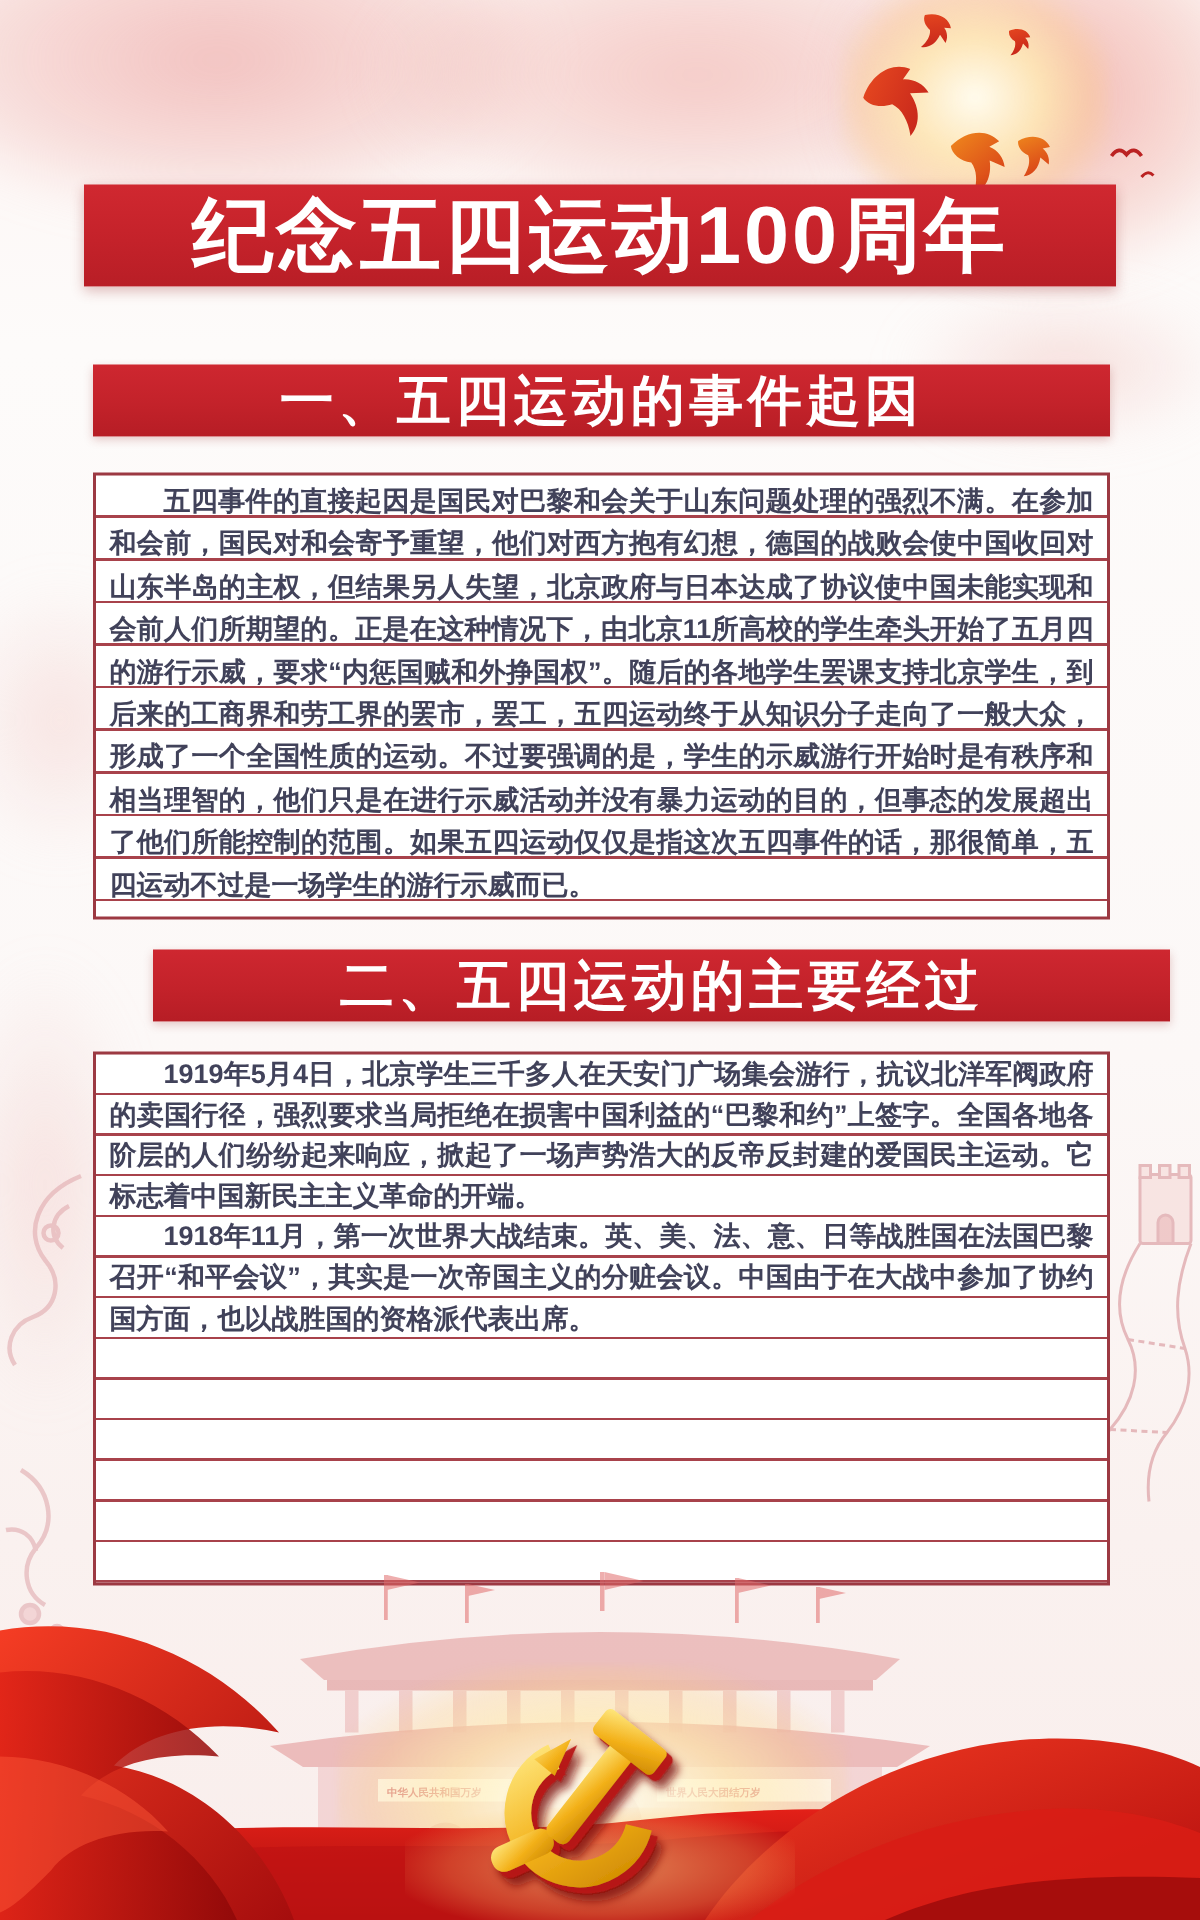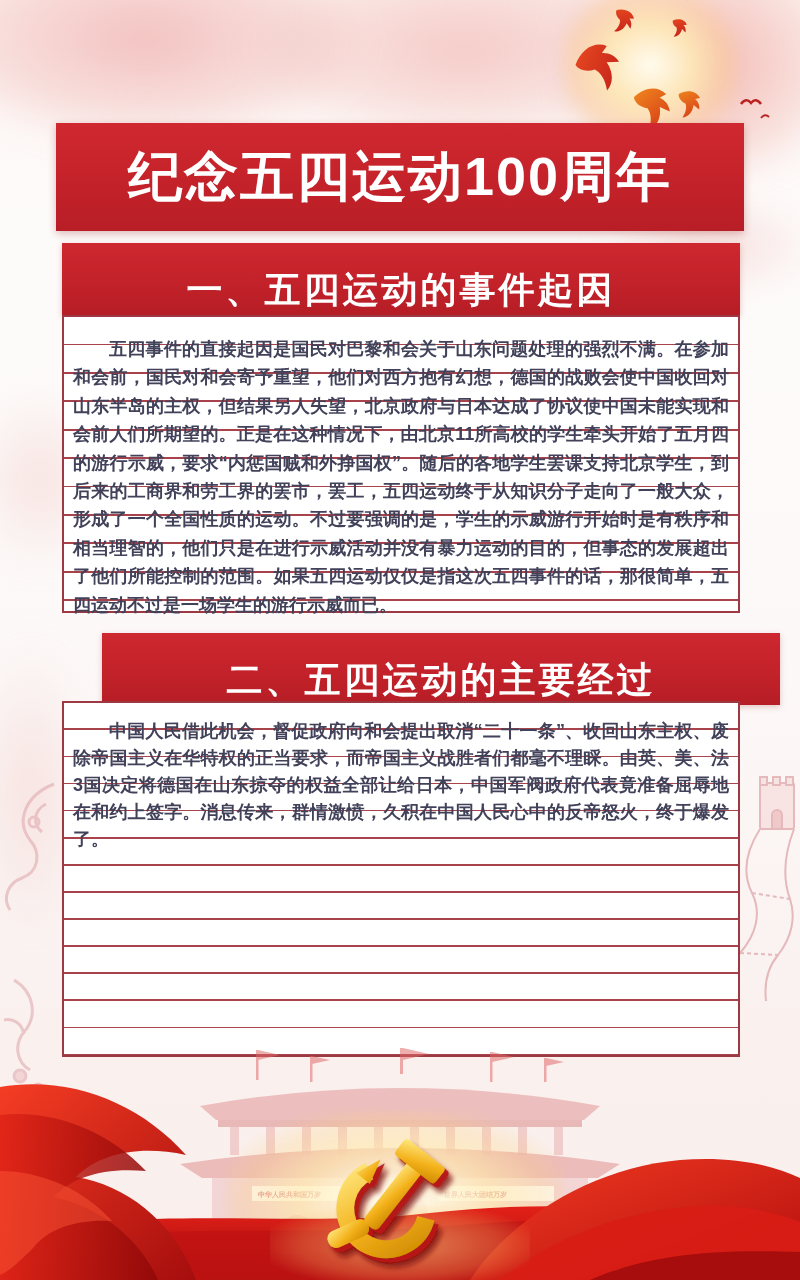--- a/index.html
+++ b/index.html
@@ -13,40 +13,40 @@
   .c1{left:-70px;top:-60px;width:430px;height:200px;background:radial-gradient(ellipse at center,rgba(233,150,148,.55),rgba(238,170,165,.28) 55%,transparent 75%);}
   .c2{left:250px;top:-40px;width:430px;height:180px;background:radial-gradient(ellipse at center,rgba(236,158,152,.5),rgba(240,180,175,.25) 55%,transparent 75%);}
   .c3{left:560px;top:-50px;width:280px;height:230px;background:radial-gradient(ellipse at center,rgba(234,140,132,.6),rgba(240,170,160,.3) 55%,transparent 78%);}
   .c4{left:600px;top:195px;width:220px;height:100px;background:radial-gradient(ellipse at center,rgba(240,190,185,.5),transparent 72%);}
   .c5{left:-30px;top:390px;width:140px;height:180px;background:radial-gradient(ellipse at center,rgba(242,200,196,.45),transparent 72%);}
   .c6{left:-30px;top:640px;width:120px;height:300px;background:radial-gradient(ellipse at center,rgba(240,196,192,.4),transparent 72%);}
   .sun{left:560px;top:-15px;width:180px;height:160px;position:absolute;filter:blur(4px);
     background:radial-gradient(ellipse at center,rgba(255,253,240,.98) 0%,rgba(255,236,180,.8) 35%,rgba(255,210,140,.35) 60%,transparent 78%);}
   
   .banner{
-    left:56px;top:123px;width:688px;height:108px;position:absolute;
+    left:56px;top:123px;width:688px;height:68px;position:absolute;
     background:linear-gradient(180deg,#d02830 0%,#c4222a 55%,#b81e26 100%);
     box-shadow:0 3px 8px rgba(150,40,40,.3);
     display:flex;align-items:center;justify-content:center;
   }
   .banner-title{color:#fff;font-size:54px;font-weight:900;letter-spacing:2px;white-space:nowrap;}
   .section-bar{
-    left:62px;width:678px;height:72px;position:absolute;
+    left:62px;width:678px;height:48px;position:absolute;
     background:linear-gradient(180deg,#ce2730 0%,#c3222a 55%,#b61d25 100%);
     box-shadow:0 2px 6px rgba(150,40,40,.25);
-    display:flex;align-items:flex-end;justify-content:center;
+    display:flex;align-items:center;justify-content:center;
   }
   .bar1{top:243px;} .bar2{top:633px;margin-left:40px;}
   .section-title{color:#fff;font-size:36px;font-weight:800;letter-spacing:3px;white-space:nowrap;}
   
   .ruled{
     left:62px;width:678px;position:absolute;box-sizing:border-box;
     background-color:#fff;border:2px solid #9c3942;
     color:#41425a;font-weight:bold;font-size:18px;
-    padding:15px 9px;text-align:justify;
+    padding:0 9px;text-align:justify;
     background-origin:padding-box;background-clip:padding-box;
   }
   .ruled p{margin:0;text-indent:2em;}
   .box1{
     top:315px;height:298px;line-height:28.4px;
     background-image:repeating-linear-gradient(to bottom,transparent 0,transparent 26.6px,#a8424b 26.6px,#a8424b 28.4px);
   }
   .box1 p{margin-top:3px;}
   .box2{
     top:701px;height:356px;line-height:27.1px;
@@ -137,21 +137,22 @@
   <div class="section-title">一、五四运动的事件起因</div>
 </div>
 <div class="ruled box1">
   <p>五四事件的直接起因是国民对巴黎和会关于山东问题处理的强烈不满。在参加和会前，国民对和会寄予重望，他们对西方抱有幻想，德国的战败会使中国收回对山东半岛的主权，但结果另人失望，北京政府与日本达成了协议使中国未能实现和会前人们所期望的。正是在这种情况下，由北京11所高校的学生牵头开始了五月四的游行示威，要求“内惩国贼和外挣国权”。随后的各地学生罢课支持北京学生，到后来的工商界和劳工界的罢市，罢工，五四运动终于从知识分子走向了一般大众，形成了一个全国性质的运动。不过要强调的是，学生的示威游行开始时是有秩序和相当理智的，他们只是在进行示威活动并没有暴力运动的目的，但事态的发展超出了他们所能控制的范围。如果五四运动仅仅是指这次五四事件的话，那很简单，五四运动不过是一场学生的游行示威而已。</p>
 </div>
 
 <div class="section-bar bar2">
   <div class="section-title">二、五四运动的主要经过</div>
 </div>
 <div class="ruled box2">
-  <p>中国人民借此机会，督促政府向和会提出取消“二十一条”、收回山东主权、废除帝国主义在华特权的正当要求，而帝国主义战胜者们都毫不理睬。由英、美、法3国决定将德国在山东掠夺的权益全部让给日本，中国军阀政府代表竟准备屈辱地在和约上签字。消息传来，群情激愤，久积在中国人民心中的反帝怒火，终于爆发了。</p>
+  <p>1919年5月4日，北京学生三千多人在天安门广场集会游行，抗议北洋军阀政府的卖国行径，强烈要求当局拒绝在损害中国利益的“巴黎和约”上签字。全国各地各阶层的人们纷纷起来响应，掀起了一场声势浩大的反帝反封建的爱国民主运动。它标志着中国新民主主义革命的开端。</p>
+  <p>1918年11月，第一次世界大战结束。英、美、法、意、日等战胜国在法国巴黎召开“和平会议”，其实是一次帝国主义的分赃会议。中国由于在大战中参加了协约国方面，也以战胜国的资格派代表出席。</p>
 </div>
 
 <svg class="tiananmen" width="480" height="232" viewBox="0 0 480 232">
   <g>
     <g fill="#e06a6a" opacity=".75">
       <rect x="96" y="2" width="2.5" height="30"></rect>
         <path d="M98 2 l22 5 -22 5 z"></path>
       <rect x="150" y="8" width="2.5" height="26"></rect>
         <path d="M152 8 l18 4 -18 4 z"></path>
       <rect x="330" y="4" width="2.5" height="30"></rect>

